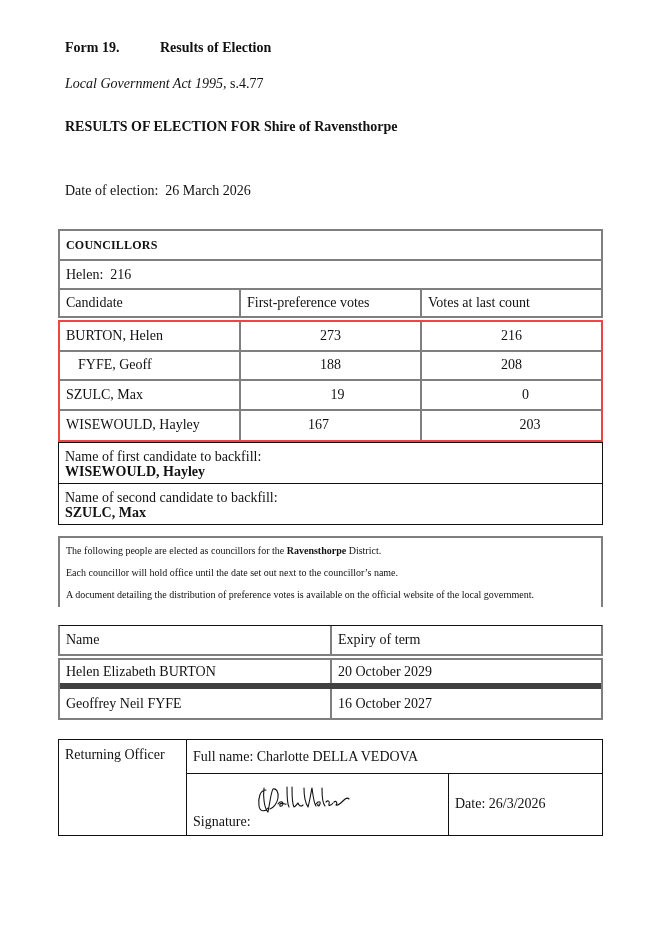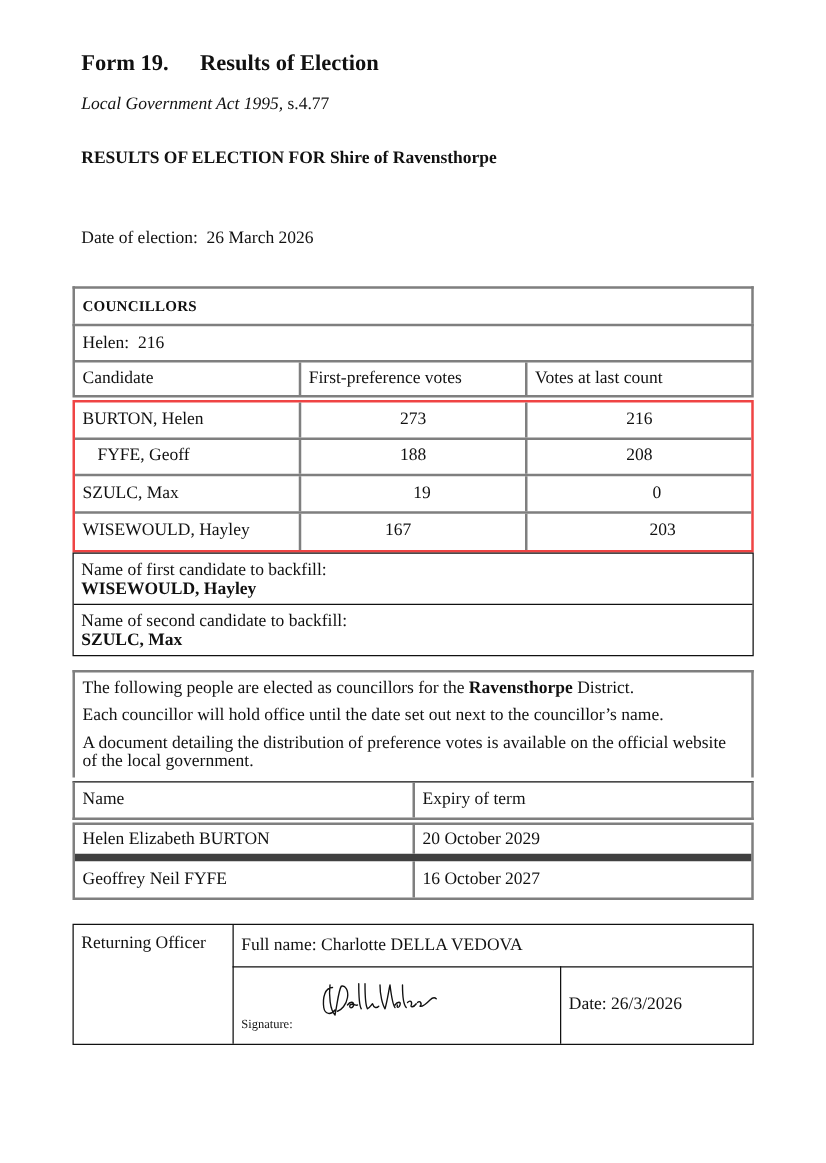--- a/index.html
+++ b/index.html
@@ -5,21 +5,21 @@
     * { box-sizing: border-box; margin: 0; padding: 0; }
     html, body { width: 661px; height: 930px; background: #ffffff; }
     body {
       font-family: "Liberation Serif", "DejaVu Serif", serif;
       color: #111111;
       font-size: 14px;
       position: relative;
       overflow: hidden;
     }
     .abs { position: absolute; }
-    .form-line { left: 65px; top: 40px; font-weight: bold; font-size: 18px; }
+    .form-line { left: 65px; top: 40px; font-weight: bold; font-size: 14px; }
     .form-line .form-no { display: inline-block; width: 95px; }
     .act-line { left: 65px; top: 76px; font-size: 14px; }
     .act-line .italic { font-style: italic; }
     .results-line { left: 65px; top: 119px; font-size: 14px; font-weight: bold; }
     .date-line { left: 65px; top: 183px; font-size: 14px; }
     .row { position: absolute; left: 58px; width: 545px; }
     .cell {
       position: absolute; top: 0; height: 100%;
       display: flex; align-items: center;
       padding-left: 6px;
@@ -38,37 +38,37 @@
     .cand-row:last-child { border-bottom: none; }
 
     
     .backfill-box { position: absolute; left: 58px; top: 442px; width: 545px; border: 1.5px solid #111; }
     .backfill-item { padding: 6px 6px 4px 6px; font-size: 14px; line-height: 15px; }
     .backfill-item + .backfill-item { border-top: 1.5px solid #111; }
     .backfill-item .bf-name { font-weight: bold; }
 
     
     .elected-box { position: absolute; left: 58px; top: 536px; width: 545px; border: 2px solid #7f7f7f; border-bottom: none; padding: 5px 6px 5px 6px; }
-    .elected-box p { font-size: 14px; line-height: 15px; margin-bottom: 7px; }
+    .elected-box p { font-size: 10px; line-height: 15px; margin-bottom: 7px; }
     .elected-box p:last-child { margin-bottom: 0; }
     .elected-box .bold { font-weight: bold; }
 
     .term-head { top: 625px; height: 31px; border: 2px solid #7f7f7f; border-top: 1.5px solid #111; }
     .term-table { position: absolute; left: 58px; top: 658px; width: 545px; border: 2px solid #7f7f7f; }
     .term-row { position: relative; height: 29px; border-bottom: 6px solid #404040; }
     .term-row:last-child { border-bottom: none; }
 
     
     .ro-box { position: absolute; left: 58px; top: 739px; width: 545px; height: 97px; border: 1px solid #111; }
     .ro-label { position: absolute; left: 6px; top: 7px; font-weight: normal; font-size: 14px; }
     .ro-vline { position: absolute; left: 127px; top: 0; width: 1px; height: 100%; background: #111; }
     .ro-hline { position: absolute; left: 127px; top: 33px; right: 0; height: 1px; background: #111; }
     .ro-vline2 { position: absolute; left: 389px; top: 33px; width: 1px; bottom: 0; background: #111; }
     .ro-fullname { position: absolute; left: 134px; top: 9px; font-size: 14px; }
-    .ro-sig-label { position: absolute; left: 134px; top: 74px; font-size: 10px; }
+    .ro-sig-label { position: absolute; left: 134px; top: 74px; font-size: 14px; }
     .ro-sig { position: absolute; left: 197px; top: 44px; }
     .ro-date { position: absolute; left: 396px; top: 56px; font-size: 14px; }
   </style>
 </head>
 <body>
 
 <div class="abs form-line">
   <span class="form-no">Form 19.</span><span>Results of Election</span>
 </div>
 <div class="abs act-line">

